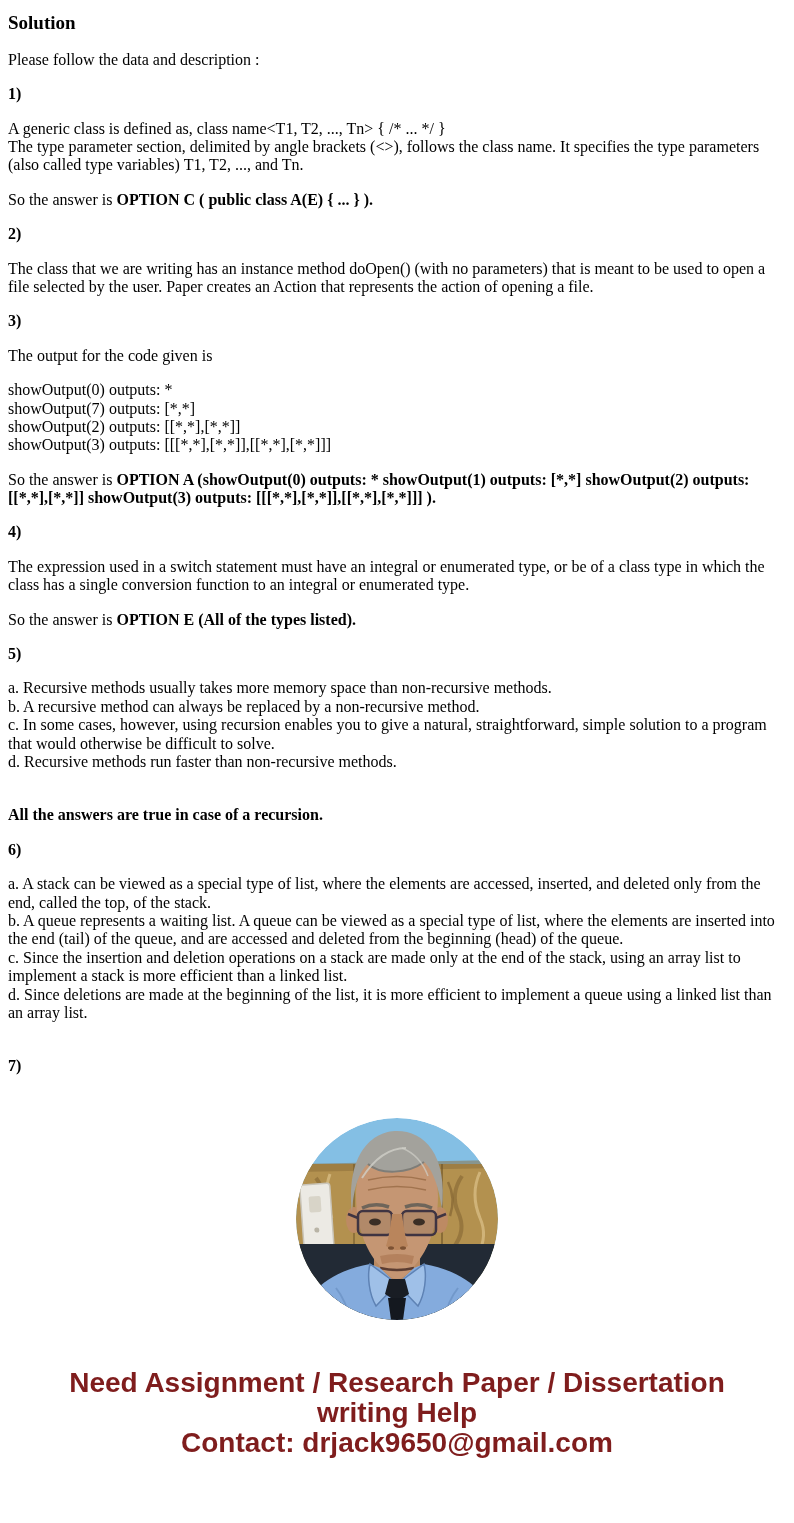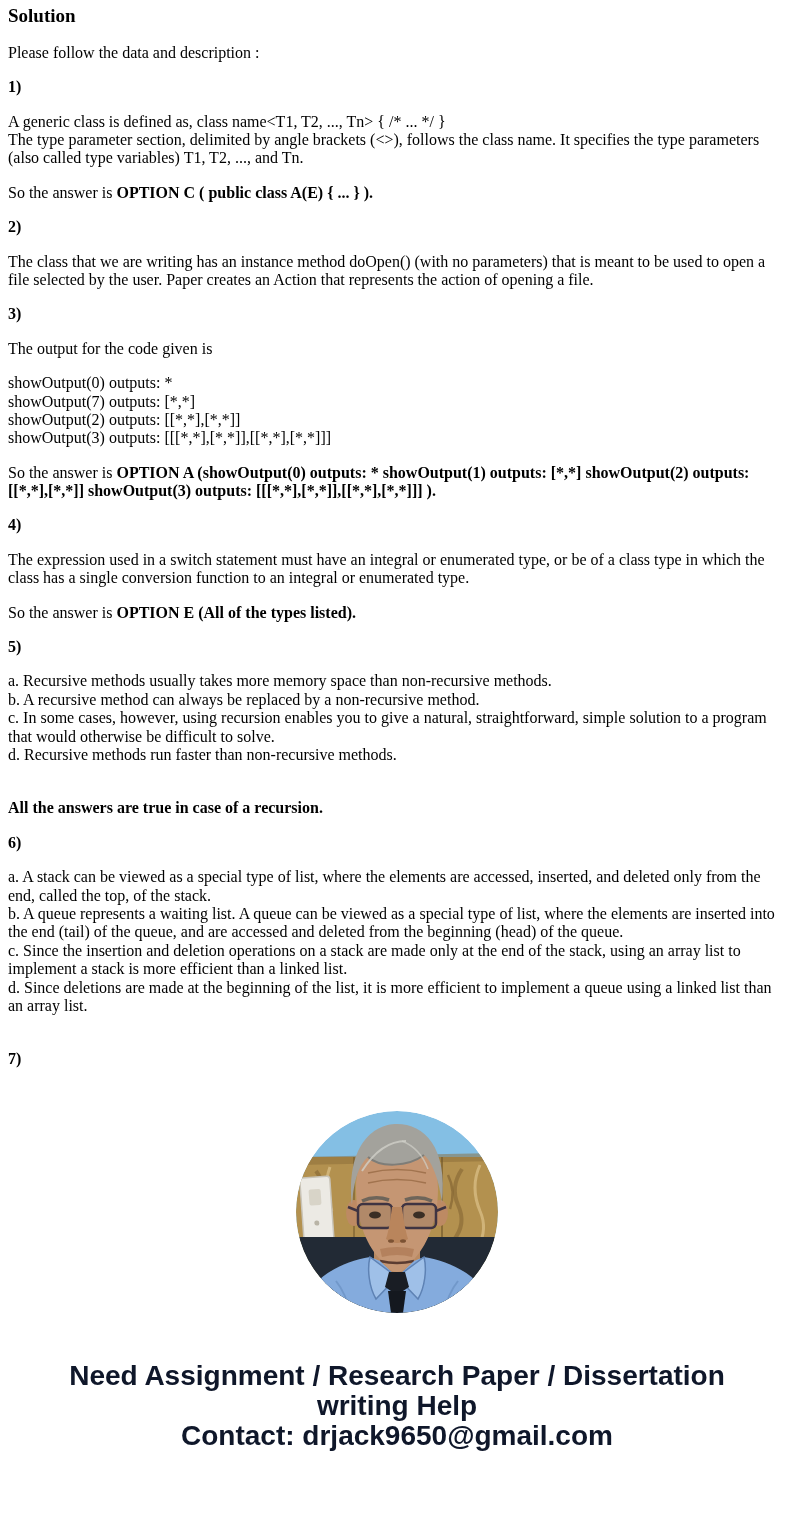--- a/index.html
+++ b/index.html
@@ -14,41 +14,41 @@
     font-family: "Liberation Serif", serif;
     font-size: 16px;
     box-sizing: border-box;
     padding: 0 8px 8px 8px;
   }
   p { margin: 16px 0; line-height: 1.15; }
   .title {
     font-size: 19px;
     font-weight: bold;
     margin: 0 0 17px 0;
-    padding-top: 5px;
+    padding-top: 12px;
   }
   .num { font-weight: bold; }
   .conclusion { font-weight: bold; }
   .gap-before { margin-top: 35px; }
   .photo-wrap {
     width: 202px;
     height: 202px;
     margin: 42px auto 0 auto;
     border-radius: 50%;
     overflow: hidden;
   }
   .photo-wrap svg { display: block; width: 202px; height: 202px; }
   .footer {
     margin-top: 48px;
     text-align: center;
     font-family: "Liberation Sans", sans-serif;
     font-weight: bold;
     font-size: 28px;
     line-height: 1.08;
-    color: #0f172a;
+    color: #7f1d1d;
   }
 </style>
 </head>
 <body>
 
 <main>
 
   <p class="title">Solution</p>
 
   <p>Please follow the data and description :</p>

